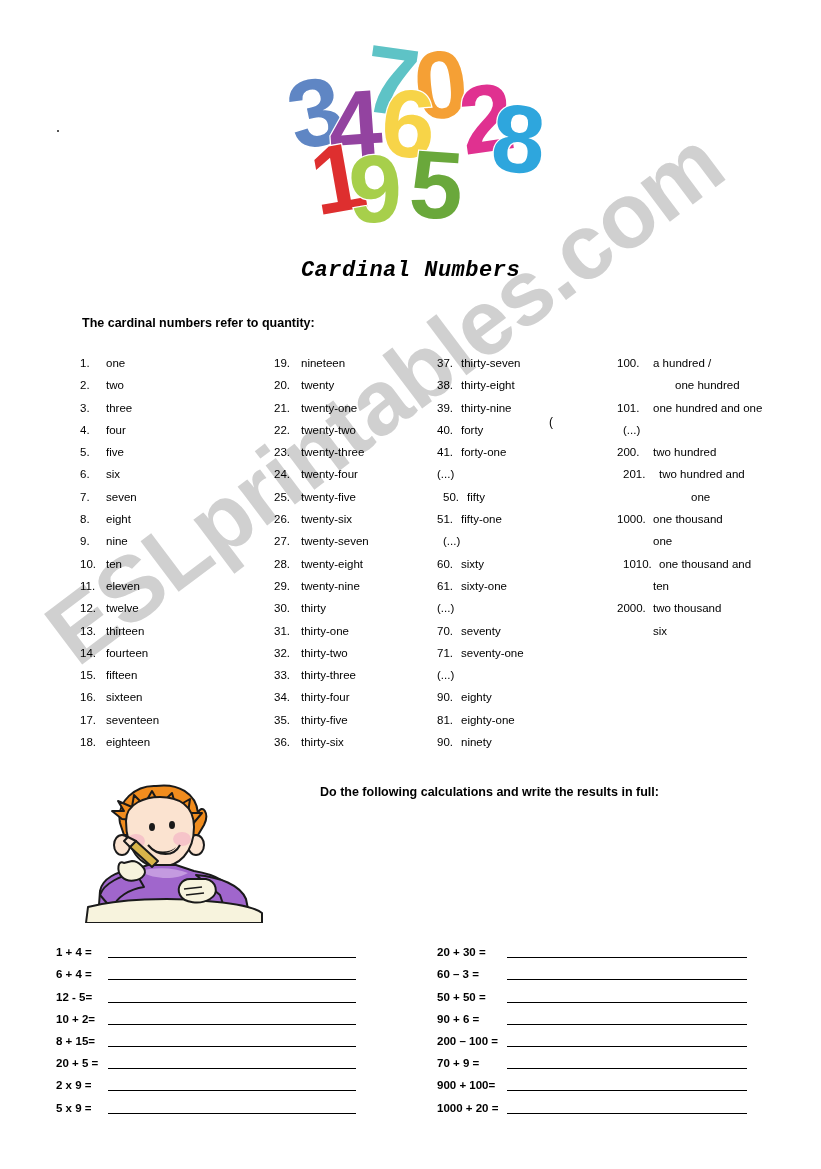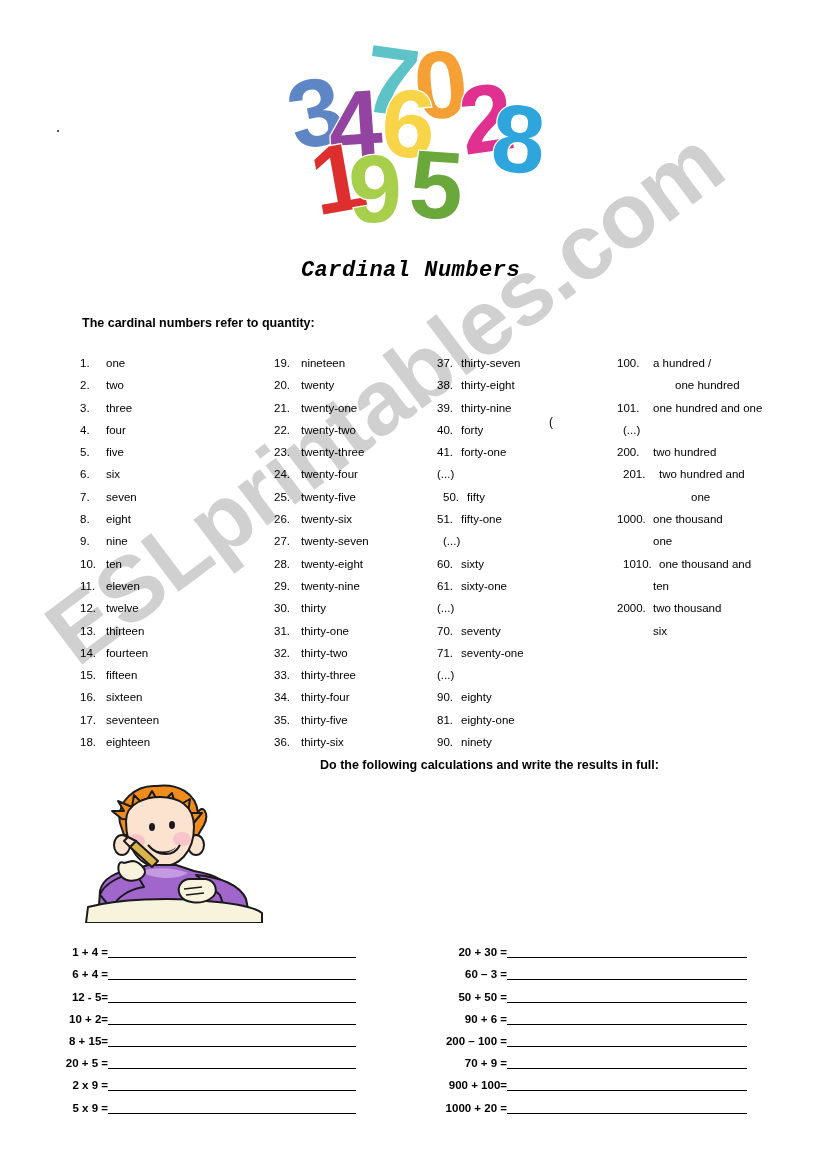--- a/index.html
+++ b/index.html
@@ -135,21 +135,21 @@
     width: 192px;
     height: 140px;
     z-index: 8;
   }
   .boy svg { display: block; }
 
   
   .exercise-instruction {
     position: absolute;
     left: 320px;
-    top: 758px;
+    top: 785px;
     font-size: 12.5px;
     font-weight: bold;
     z-index: 10;
   }
 
   
   .exercises {
     position: absolute;
     top: 938px;
     left: 0;
@@ -157,21 +157,20 @@
     z-index: 10;
   }
   .ex-col { position: absolute; top: 0; }
   .ex-col-left  { left: 56px;  width: 300px; }
   .ex-col-right { left: 437px; width: 310px; }
 
   .ex-row {
     display: flex;
     align-items: flex-end;
     height: 22.2px;
-    text-align: right;
   }
   .ex-label {
     font-size: 11.5px;
     font-weight: bold;
     white-space: nowrap;
     padding-bottom: 2px;
   }
   .ex-line {
     flex: 1 1 auto;
     border-bottom: 1.3px solid #000;

